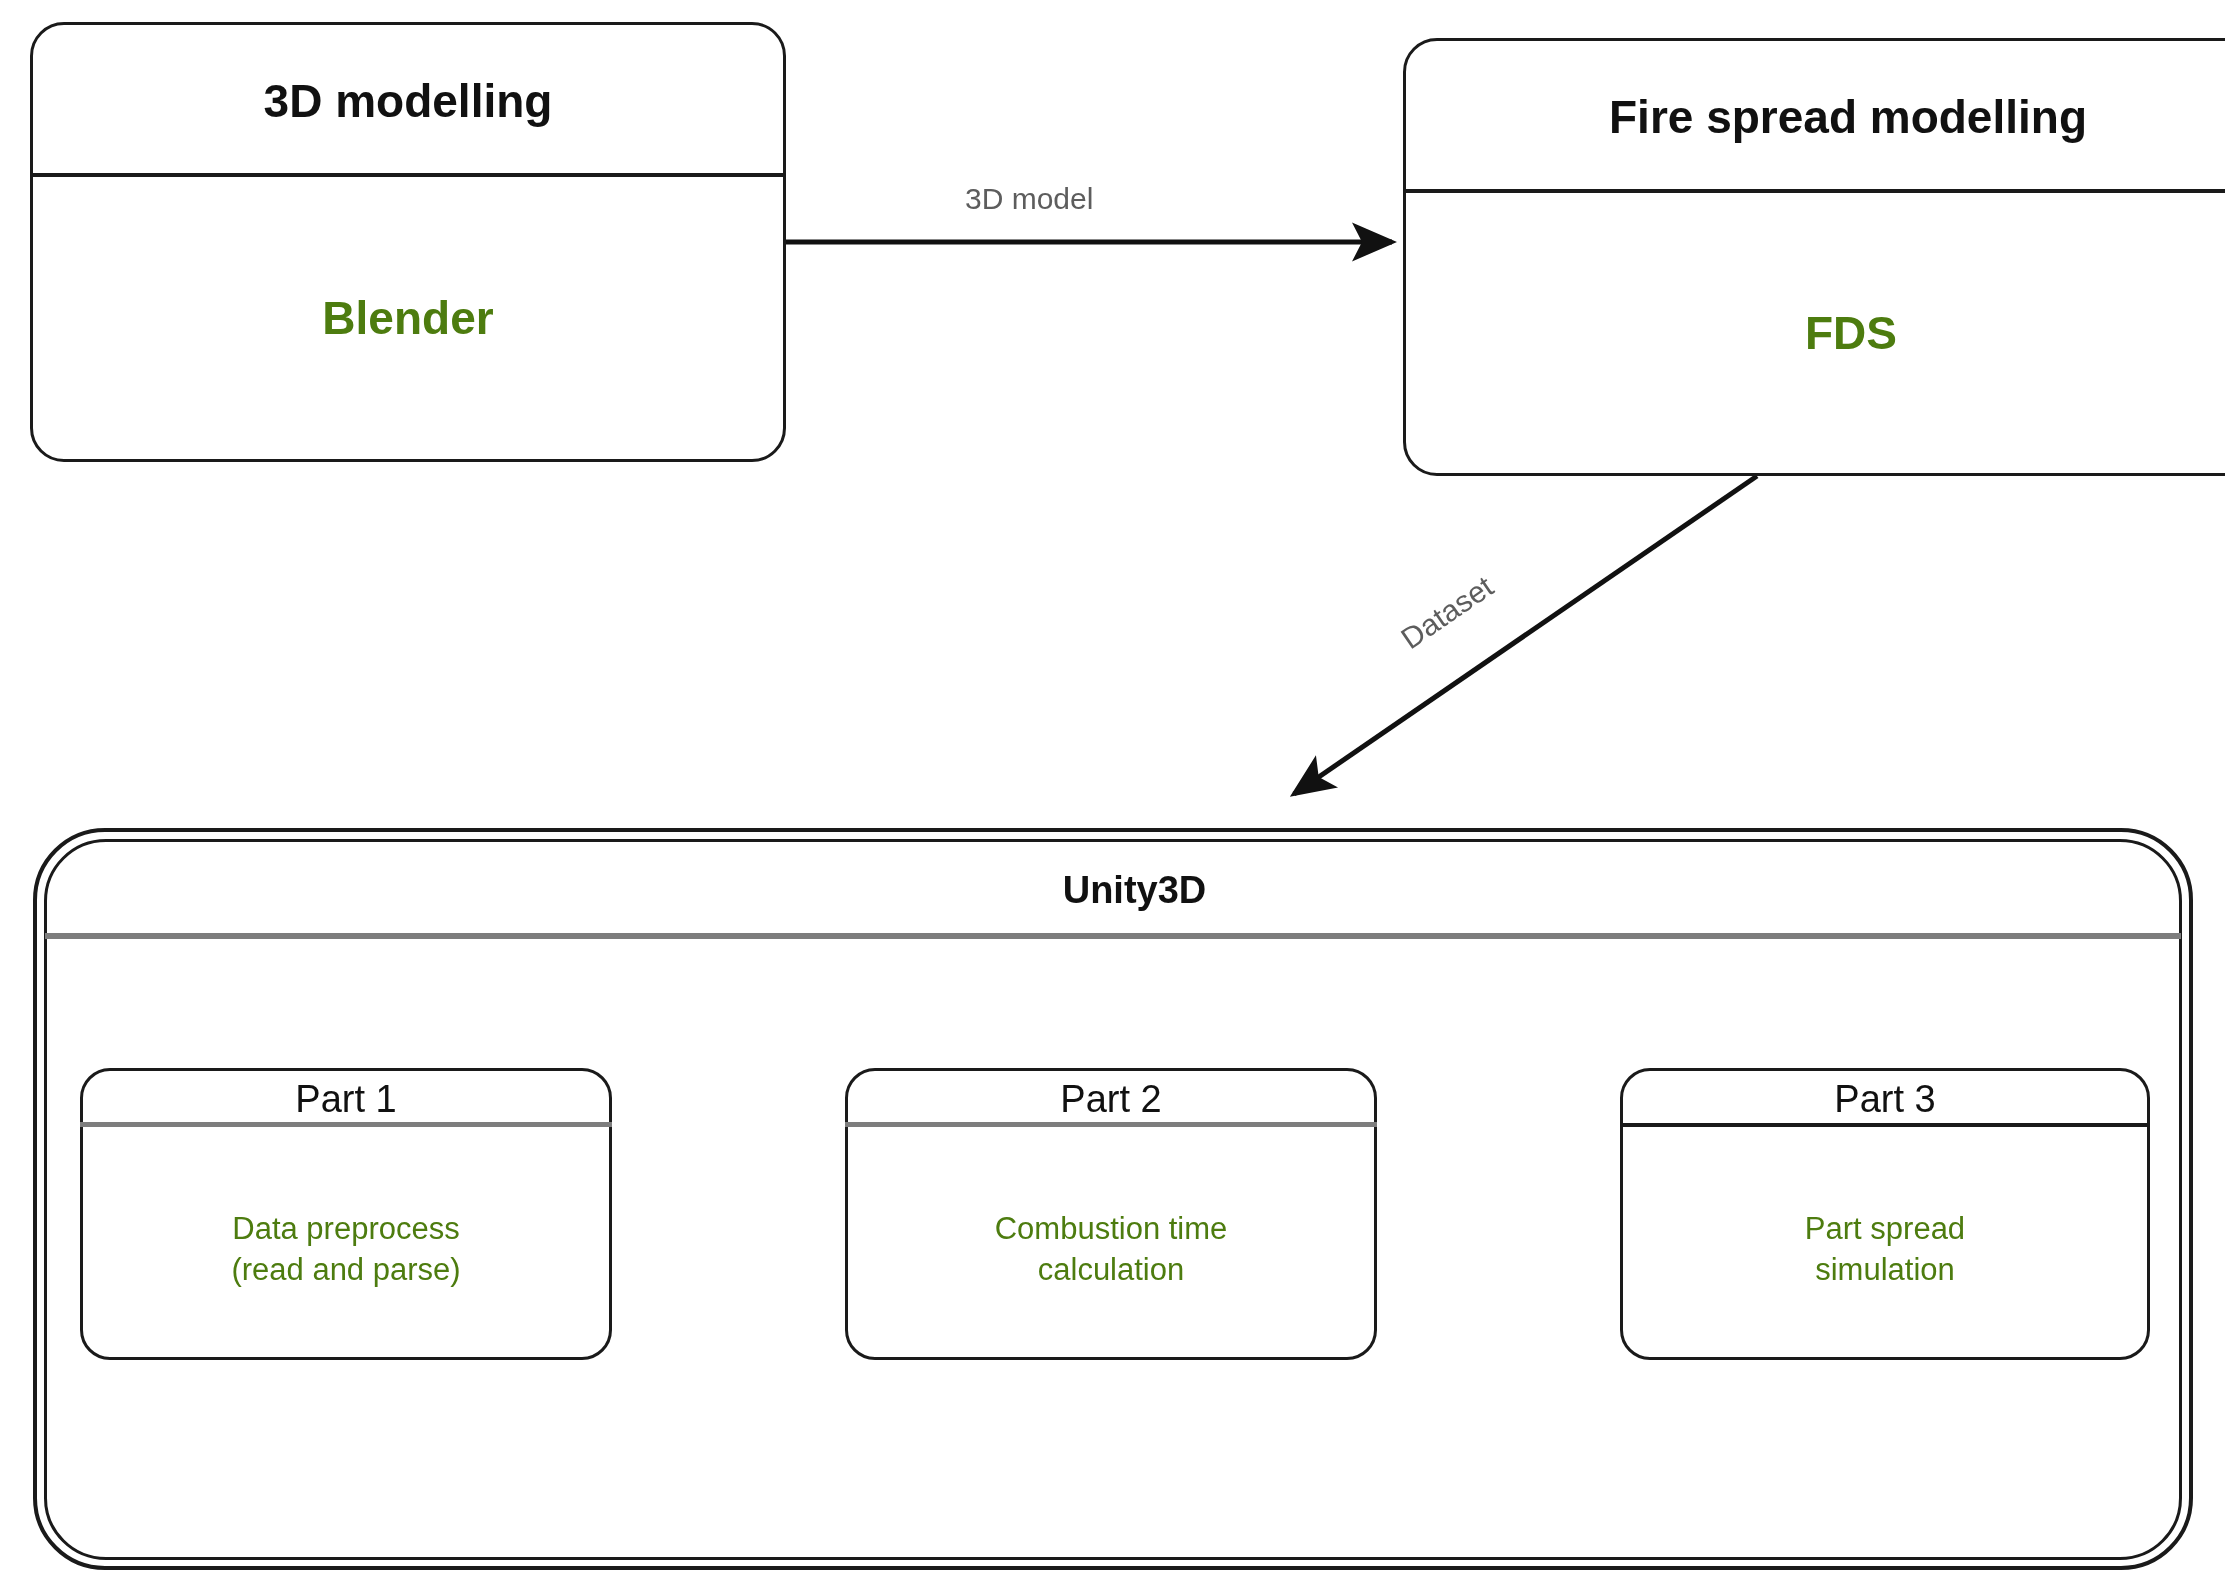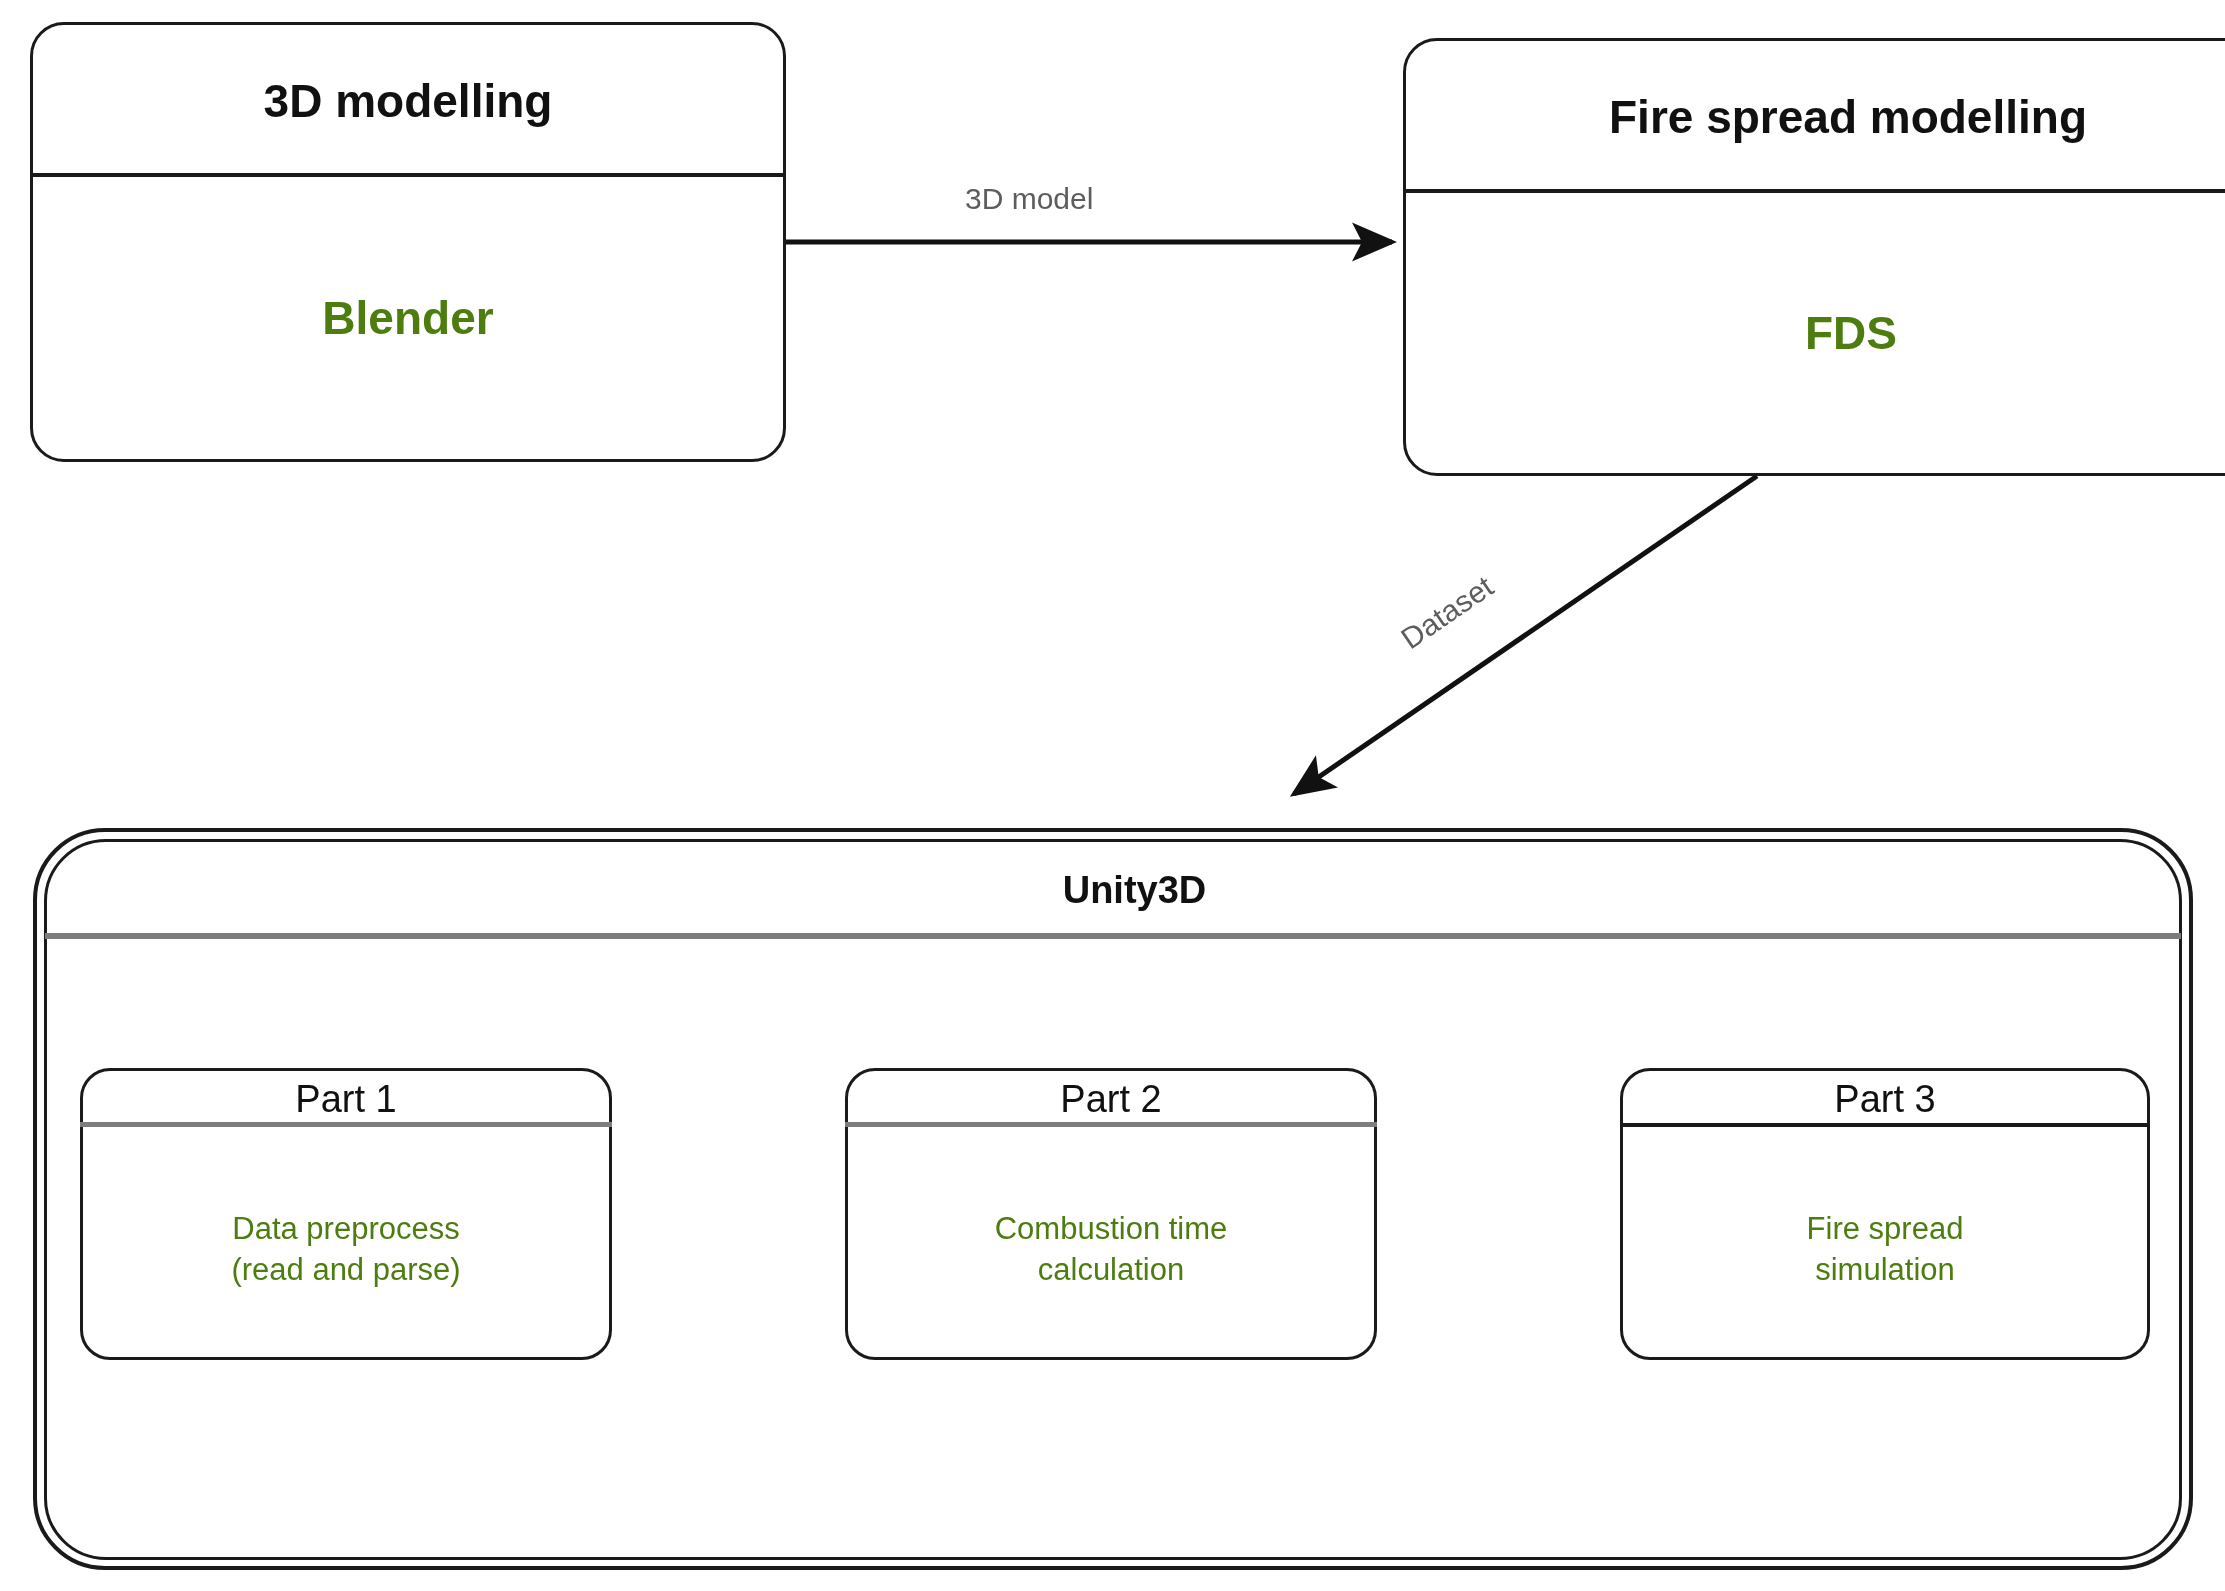--- a/index.html
+++ b/index.html
@@ -228,19 +228,19 @@
     </div>
   </div>
 
   <div class="node thin part-node" style="left:1620px; top:1068px; width:530px; height:292px;">
     <div class="node-header">
       <span>Part 3</span>
       <div class="rule"></div>
     </div>
     <div class="node-body" style="top:72px; bottom:0;">
       <div>
-        <div>Fire spread</div>
+        <div>Part spread</div>
         <div>simulation</div>
       </div>
     </div>
   </div>
 
 </div>
 
 </body></html>

